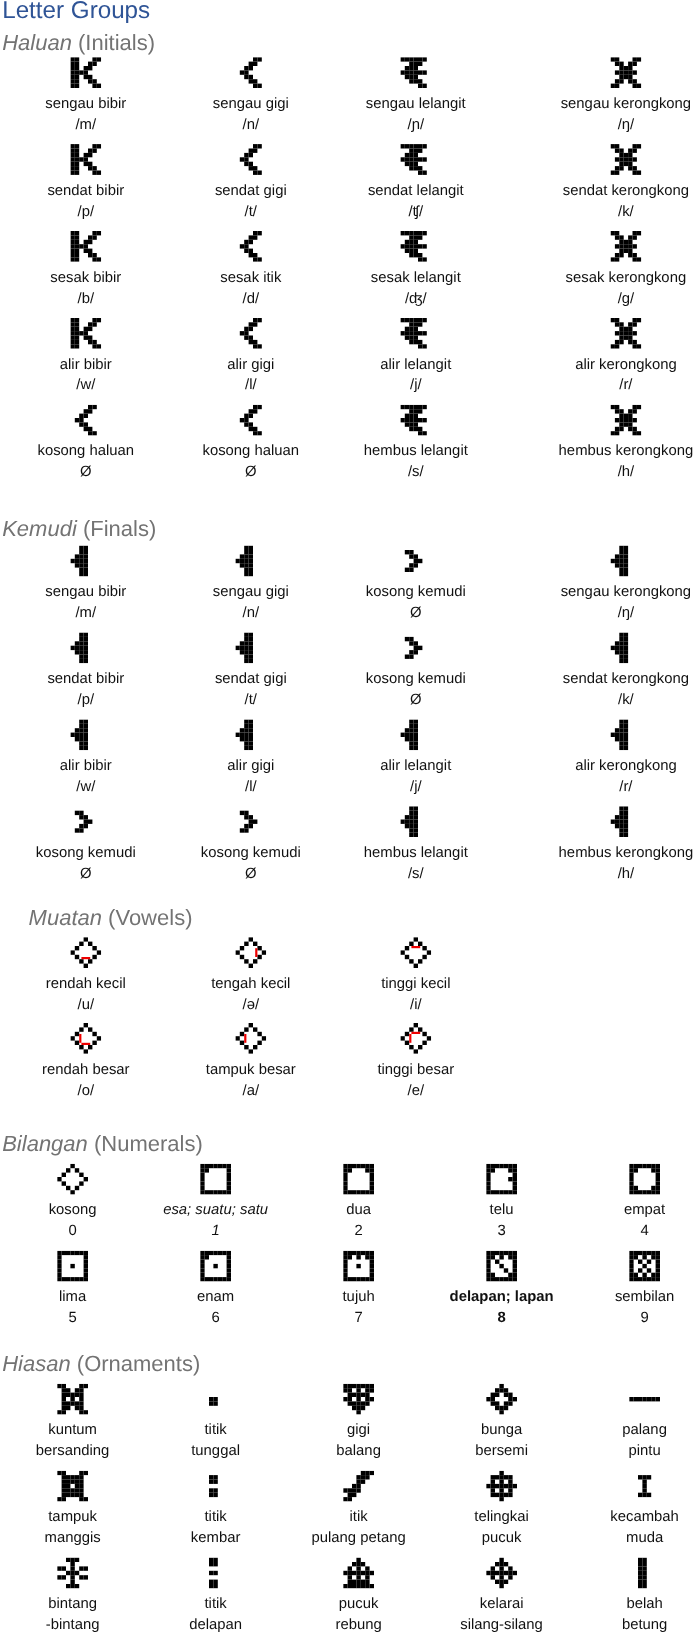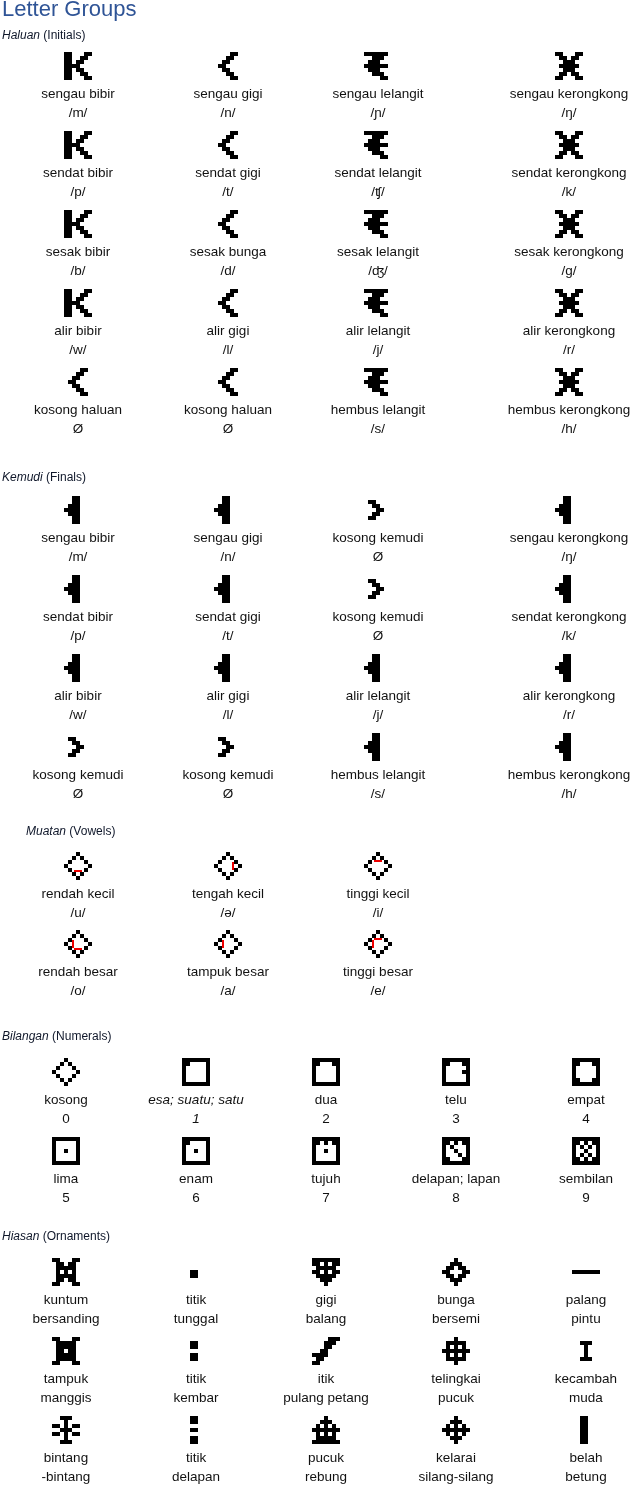--- a/index.html
+++ b/index.html
@@ -1,18 +1,18 @@
 <!DOCTYPE html>
 <html><head>
 <meta charset="utf-8">
 <style>
   html, body { margin:0; padding:0; background:#ffffff; }
   body { width:634px; height:1487px; overflow:hidden; font-family:"Liberation Sans", sans-serif; color:#111; position:relative; }
   .title { position:absolute; left:2px; top:-4px; font-size:22px; color:#2f5496; }
-  .sec { position:absolute; left:2px; font-size:12px; color:#0f172a; }
+  .sec { position:absolute; left:2px; font-size:20px; color:#737373; }
   .sec i { font-style:italic; }
   .cell { position:absolute; width:126px; text-align:center; font-size:13.5px; line-height:19px; }
   .cell .name { display:block; white-space:nowrap; }
   .cell .val { display:block; }
   .glyph { display:block; margin:0 auto 4px auto; }
 </style>
 </head>
 <body>
 
 <div class="title">Letter Groups</div>
@@ -300,21 +300,21 @@
         <rect x="12" y="8" width="4" height="4" fill="#000"></rect>
         <rect x="4" y="12" width="4" height="4" fill="#000"></rect>
         <rect x="8" y="12" width="4" height="4" fill="#000"></rect>
         <rect x="8" y="16" width="4" height="4" fill="#000"></rect>
         <rect x="12" y="16" width="4" height="4" fill="#000"></rect>
         <rect x="12" y="20" width="4" height="4" fill="#000"></rect>
         <rect x="16" y="20" width="4" height="4" fill="#000"></rect>
         <rect x="16" y="24" width="4" height="4" fill="#000"></rect>
         <rect x="20" y="24" width="4" height="4" fill="#000"></rect>
       </svg>
-      <span class="name">sesak bunga</span>
+      <span class="name">sesak itik</span>
       <span class="val">/d/</span>
     </div>
     <div class="cell" style="left: 315px; top: 210px;">
       <svg class="glyph" width="28" height="28" viewBox="0 0 28 28">
         <rect x="0" y="0" width="4" height="4" fill="#000"></rect>
         <rect x="4" y="0" width="4" height="4" fill="#000"></rect>
         <rect x="8" y="0" width="4" height="4" fill="#000"></rect>
         <rect x="12" y="0" width="4" height="4" fill="#000"></rect>
         <rect x="16" y="0" width="4" height="4" fill="#000"></rect>
         <rect x="20" y="0" width="4" height="4" fill="#000"></rect>
@@ -1308,21 +1308,21 @@
         <rect x="4" y="24" width="4" height="4" fill="#000"></rect>
         <rect x="8" y="24" width="4" height="4" fill="#000"></rect>
         <rect x="12" y="24" width="4" height="4" fill="#000"></rect>
         <rect x="16" y="24" width="4" height="4" fill="#000"></rect>
         <rect x="20" y="24" width="4" height="4" fill="#000"></rect>
         <rect x="24" y="24" width="4" height="4" fill="#000"></rect>
       </svg>
       <span class="name">tujuh</span>
       <span class="val">7</span>
     </div>
-    <div class="cell" style="left: 393px; top: 1137px;">
+    <div class="cell" style="left: 393px; top: 1137px; font-weight: bold;">
       <svg class="glyph" width="28" height="28" viewBox="0 0 28 28">
         <rect x="0" y="0" width="4" height="4" fill="#000"></rect>
         <rect x="4" y="0" width="4" height="4" fill="#000"></rect>
         <rect x="8" y="0" width="4" height="4" fill="#000"></rect>
         <rect x="12" y="0" width="4" height="4" fill="#000"></rect>
         <rect x="16" y="0" width="4" height="4" fill="#000"></rect>
         <rect x="20" y="0" width="4" height="4" fill="#000"></rect>
         <rect x="24" y="0" width="4" height="4" fill="#000"></rect>
         <rect x="0" y="4" width="4" height="4" fill="#000"></rect>
         <rect x="4" y="4" width="4" height="4" fill="#000"></rect>

